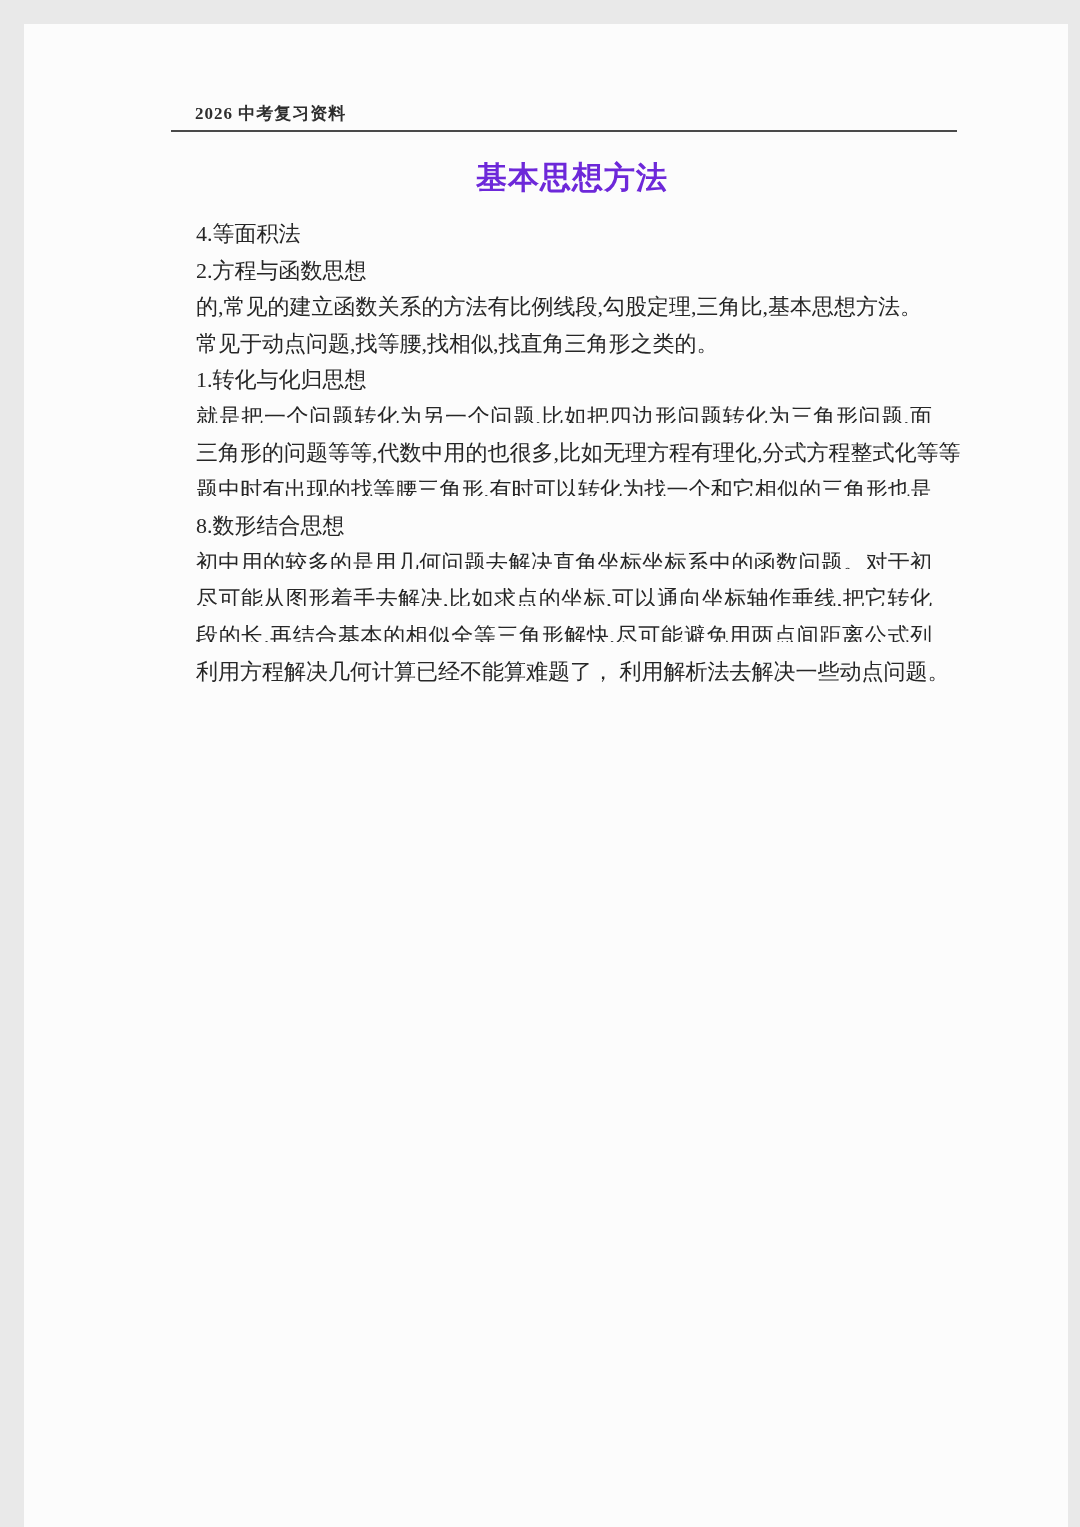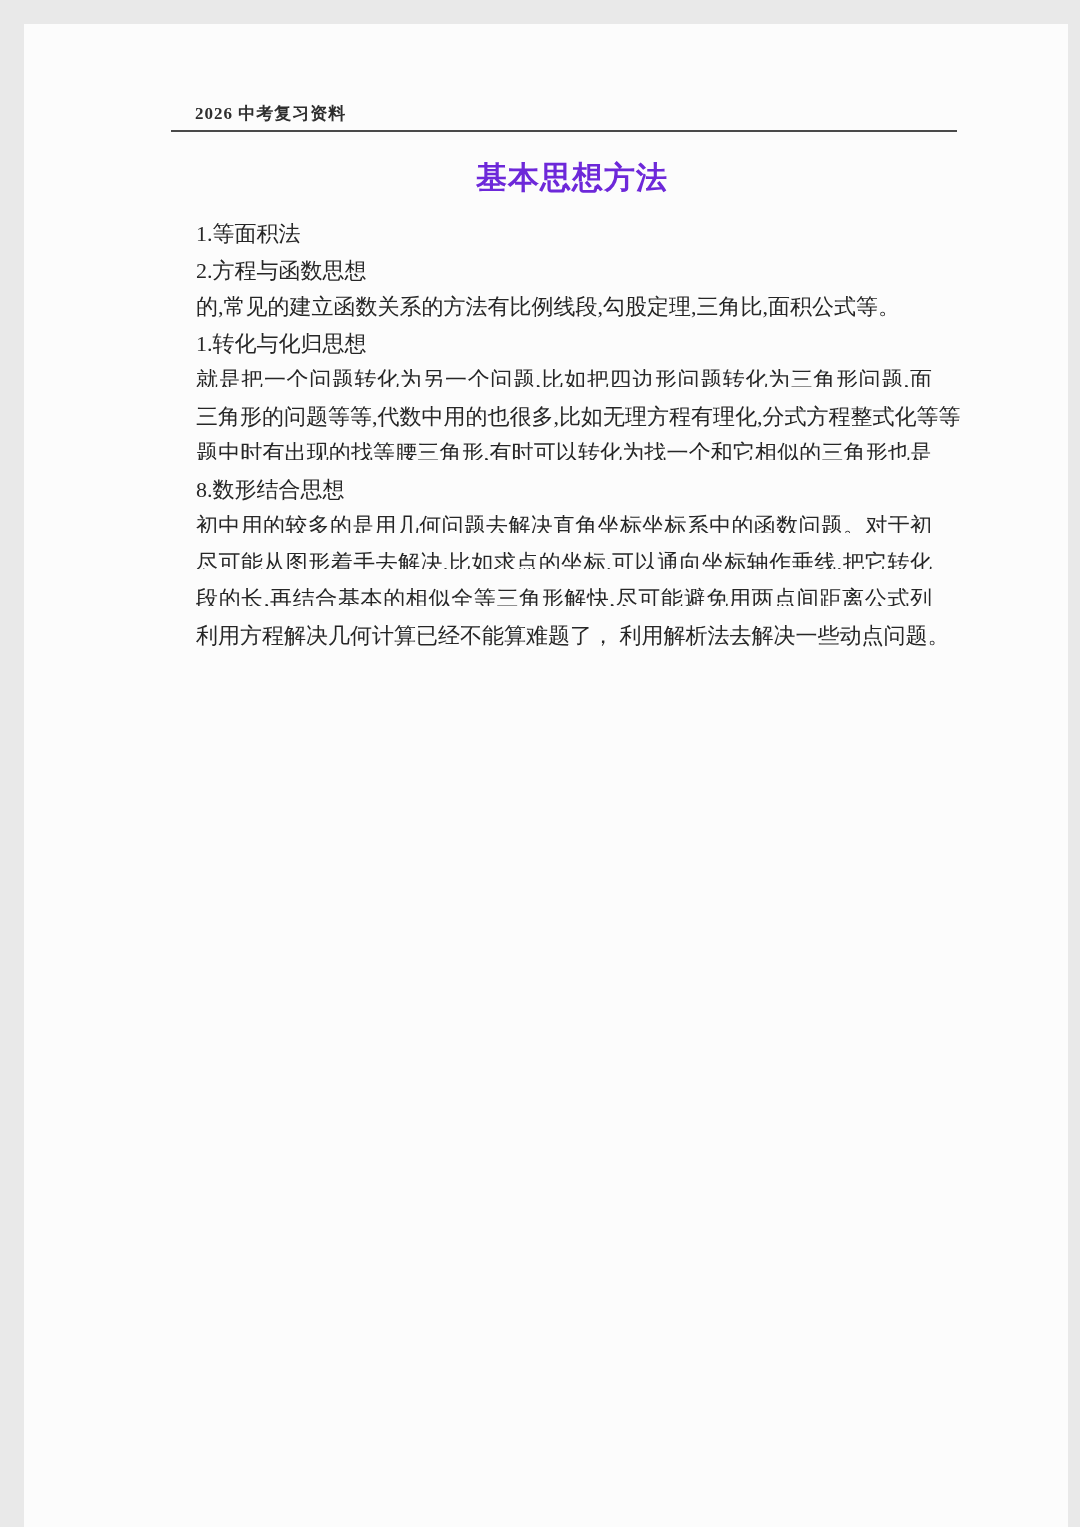--- a/index.html
+++ b/index.html
@@ -75,23 +75,24 @@
 
 <div class="page">
 
   <div class="header">
     <span class="header-title">2026 中考复习资料</span>
   </div>
 
   <div class="doc-title">基本思想方法</div>
 
   <div class="body-text">
-    <div class="line">1.等面积法</div>
+    <div class="line">4.等面积法</div>
     <div class="line">2.方程与函数思想</div>
-    <div class="line">的,常见的建立函数关系的方法有比例线段,勾股定理,三角比,面积公式等。</div>
+    <div class="line">的,常见的建立函数关系的方法有比例线段,勾股定理,三角比,基本思想方法。</div>
+    <div class="line">常见于动点问题,找等腰,找相似,找直角三角形之类的。</div>
     <div class="line">1.转化与化归思想</div>
     <div class="line full">就是把一个问题转化为另一个问题,比如把四边形问题转化为三角形问题,面积公式等</div>
     <div class="line">三角形的问题等等,代数中用的也很多,比如无理方程有理化,分式方程整式化等等</div>
     <div class="line full">题中时有出现的找等腰三角形,有时可以转化为找一个和它相似的三角形也是等腰</div>
     <div class="line">8.数形结合思想</div>
     <div class="line full">初中用的较多的是用几何问题去解决直角坐标坐标系中的函数问题。对于初中生,</div>
     <div class="line full">尽可能从图形着手去解决,比如求点的坐标,可以通向坐标轴作垂线,把它转化为求线</div>
     <div class="line full">段的长,再结合基本的相似全等三角形解快,尽可能避免用两点间距离公式列方程组。</div>
     <div class="line">利用方程解决几何计算已经不能算难题了， 利用解析法去解决一些动点问题。</div>
   </div>

